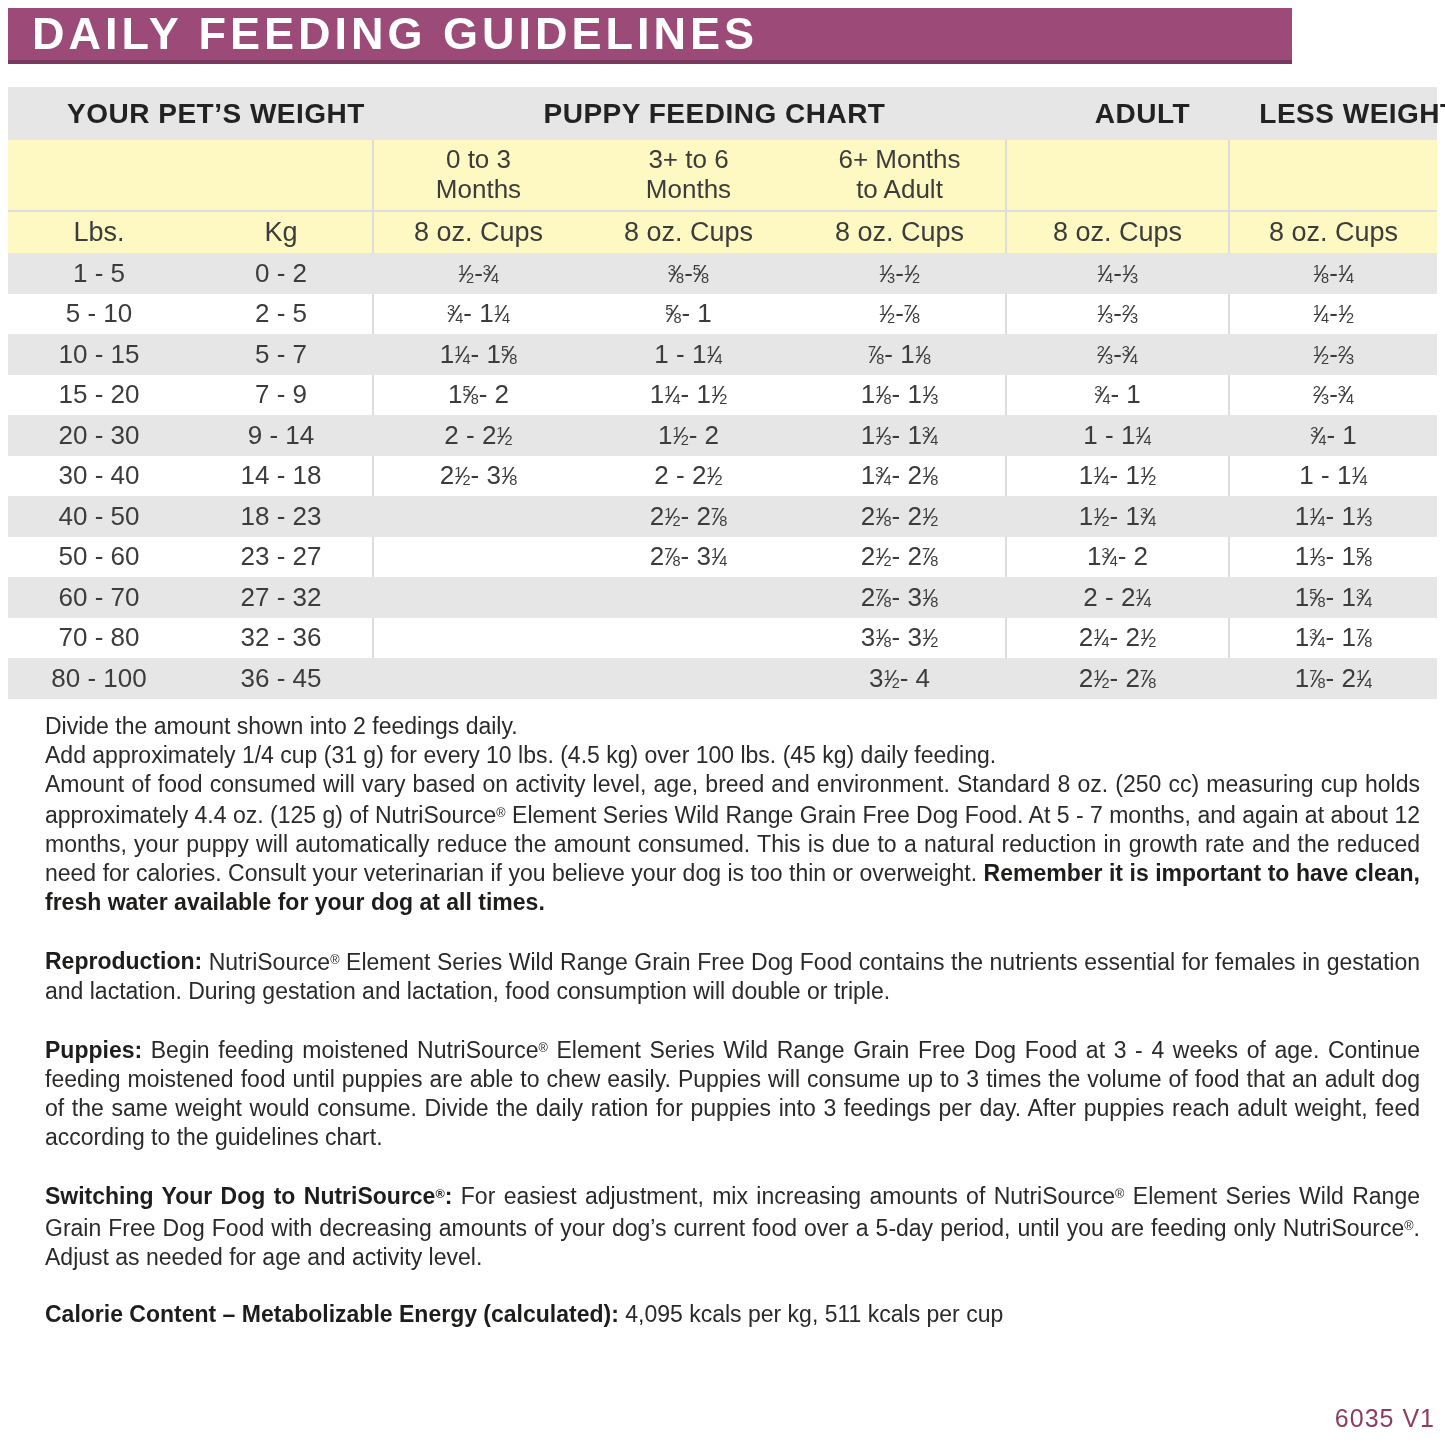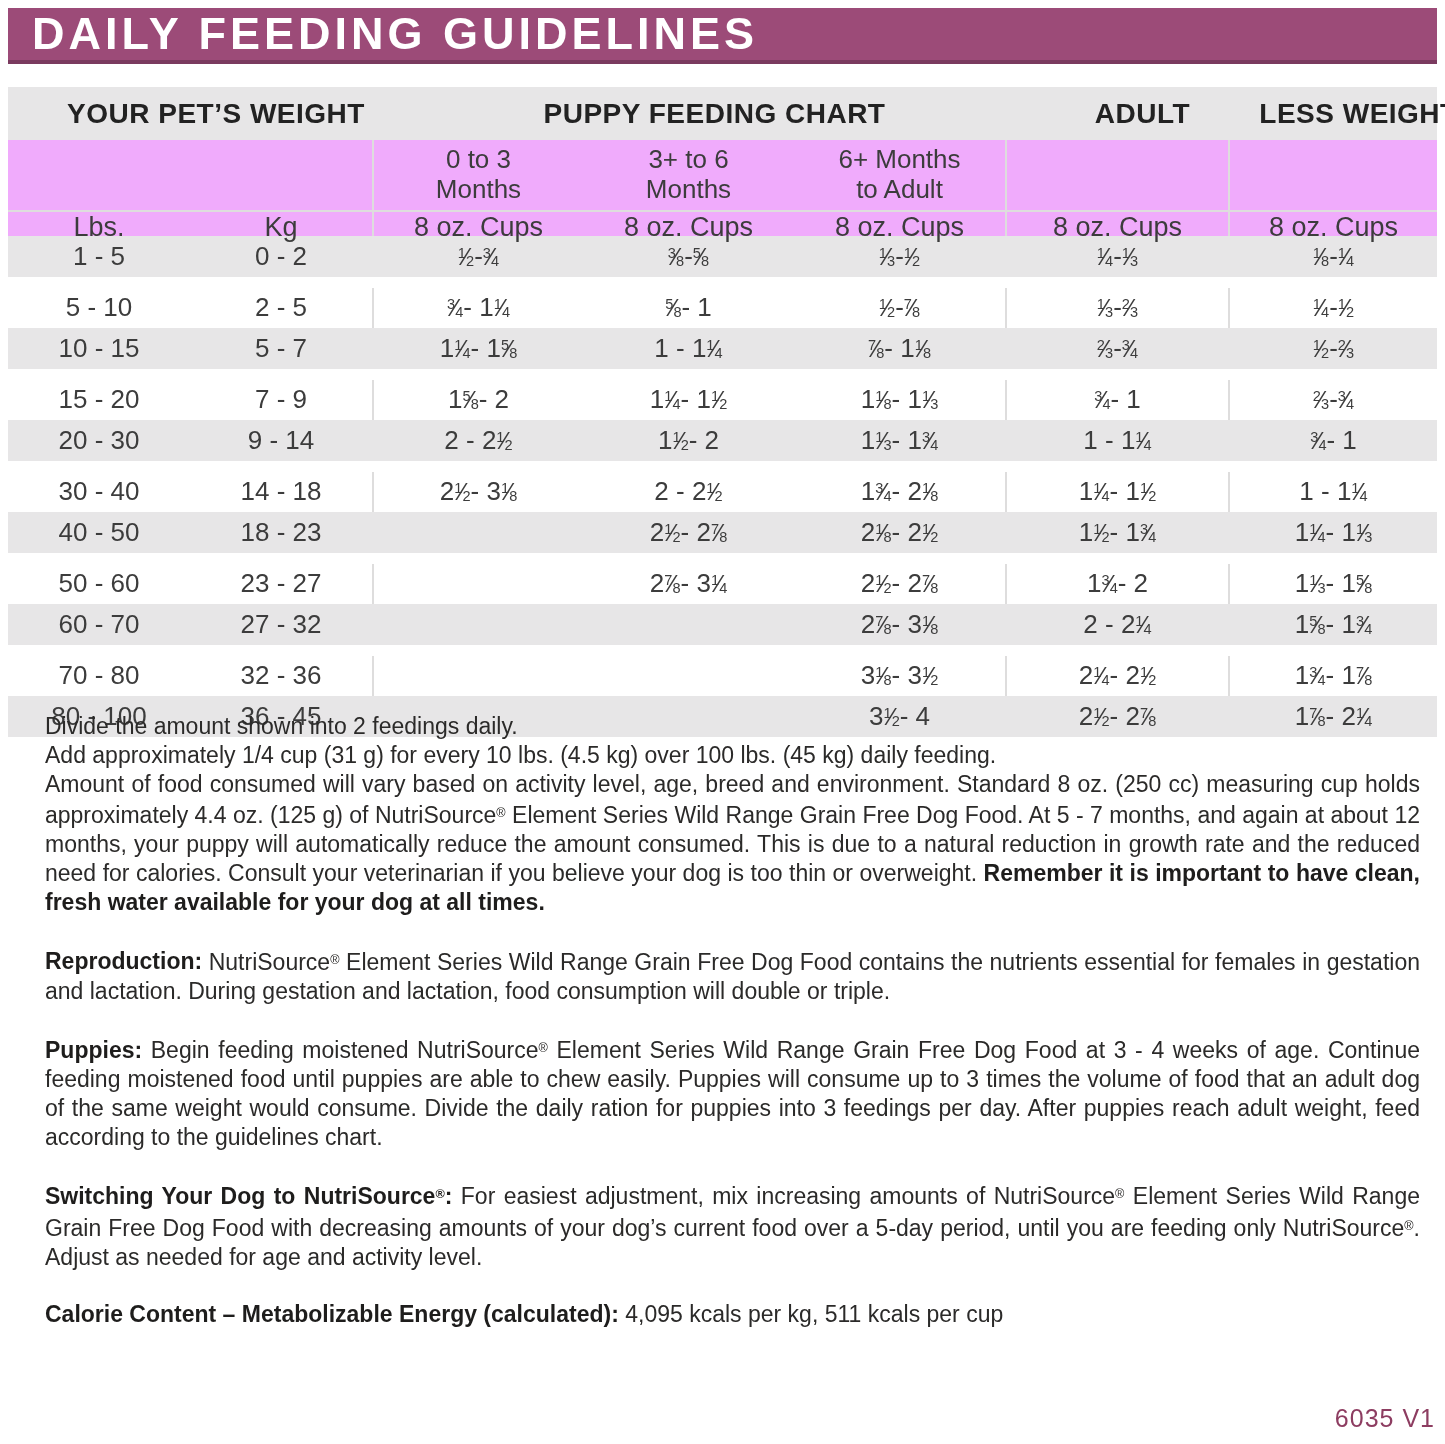--- a/index.html
+++ b/index.html
@@ -2,52 +2,52 @@
 <html style="--accent: #9c4b78; --accent_dark: #7a3a5f; --stripe: #e7e6e7; --rule: #dedddd; --code: #8d3d61;"><head>
 <meta charset="utf-8">
 <style>
   * { margin:0; padding:0; box-sizing:border-box; }
   html,body { background:#ffffff; }
   body { font-family:"Liberation Sans","DejaVu Sans",sans-serif; color:#2e2d2c; }
   .page { position:relative; width:1445px; height:1444px; background:#fff; overflow:hidden; }
 
   
   .title-bar {
-    position:absolute; left:8px; top:8px; width:1429px; height:56px;
+    position:absolute; left:8px; top:8px; width:1284px; height:56px;
     background:var(--accent,#9c4b78);
     border-bottom:4px solid var(--accent_dark,#7a3a5f);
     display:flex; padding-left:24px;
   }
   .title-bar span {
     color:#ffffff; font-weight:800; font-size:45px; letter-spacing:4px;
   }
 
   
   :root { --cols:182px 182px 211px 211px 211px 223px 209px; }
   .tablewrap { position:absolute; left:8px; top:87px; width:1429px; }
 
   .ghead {
     display:grid; grid-template-columns:364px 633px 223px 209px;
     height:53px; background:var(--stripe,#e7e6e7); align-items:center;padding-left:26px;
   }
   .ghead div { text-align:center; font-weight:700; font-size:28px; color:#222; letter-spacing:0.5px; }
 
-  .months, .units { display:grid; grid-template-columns:var(--cols); align-items:center; background:#f0abfc; }
+  .months, .units { display:grid; grid-template-columns:var(--cols); align-items:center; background:#fef9c3; }
   .months { height:70px; }
-  .units  { height:26px; border-top:2px solid var(--rule,#e0dfe0); }
+  .units  { height:43px; border-top:2px solid var(--rule,#e0dfe0); }
   .months div, .units div { text-align:center; font-size:26px; color:#3c3c3c; height:100%;
     display:flex; align-items:center; justify-content:center; white-space:pre-line; line-height:1.15; }
   .units div { font-size:27px; }
 
   .months .c2, .months .c5, .months .c6,
   .units  .c2, .units  .c5, .units  .c6 { border-left:2px solid var(--rule,#e0dfe0); }
 
   .trow { display:grid; grid-template-columns:var(--cols); height:40.5px; align-items:center; }
   .trow.g { background:var(--stripe,#e7e6e7); }
-  .trow.w { background:#ffffff;margin-top:11px; }
+  .trow.w { background:#ffffff; }
   .tcell { text-align:center; font-size:26px; color:#3c3c3c; height:100%;
     display:flex; align-items:center; justify-content:center; }
   .trow .c2, .trow .c5, .trow .c6 { border-left:2px solid var(--rule,#e0dfe0); }
   .trow.g .c2, .trow.g .c5, .trow.g .c6 { border-left-color:var(--stripe,#e7e6e7); }
 
   
   .fr sup { font-size:0.56em; vertical-align:0.45em; }
   .fr .sl { font-size:0.95em; margin:0 -2px; }
   .fr sub { font-size:0.56em; vertical-align:-0.06em; }
 

